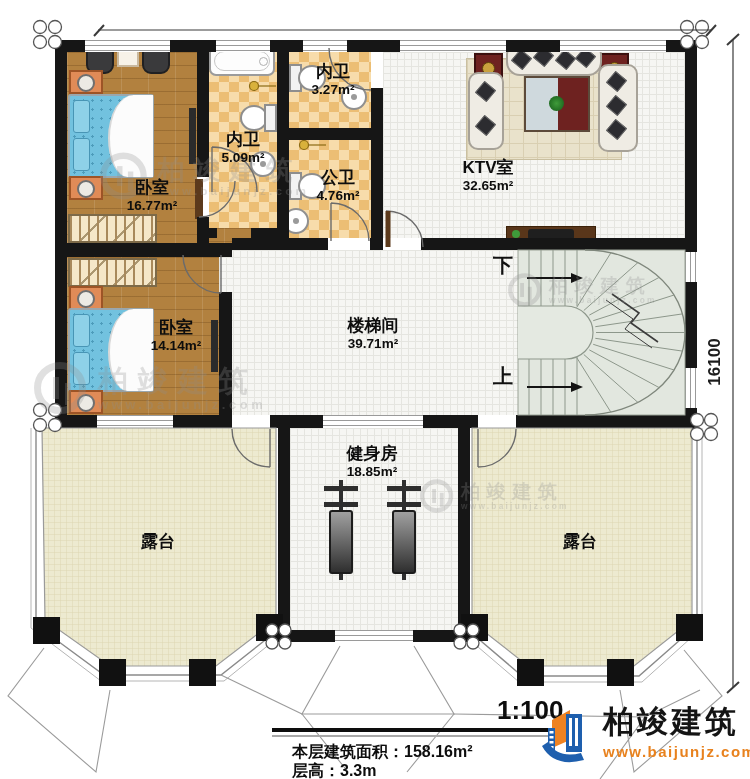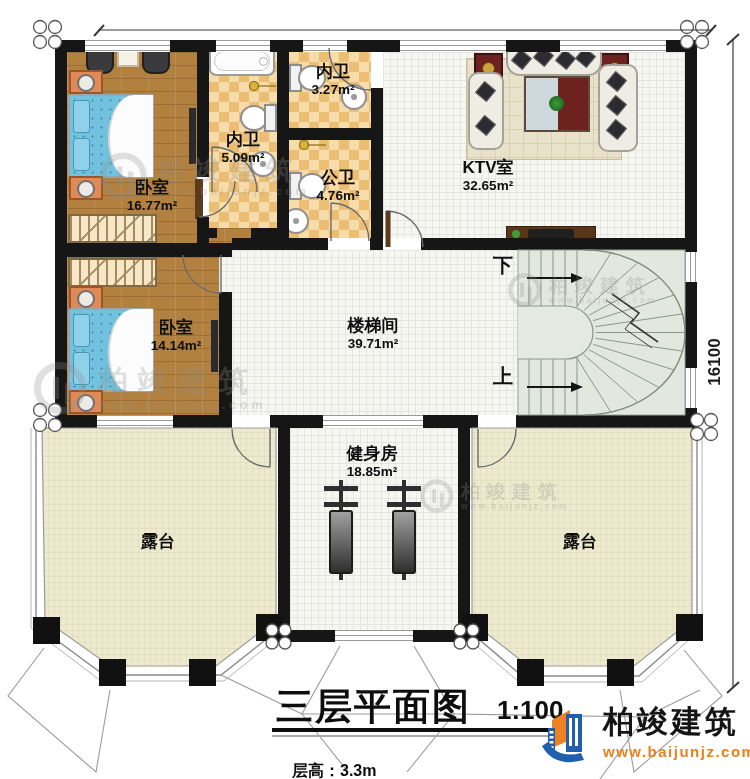--- a/index.html
+++ b/index.html
@@ -406,24 +406,24 @@
     <div class="nm">露台</div>
   </div>
   <div class="lab" style="left:580px;top:532px">
     <div class="nm">露台</div>
   </div>
   <div class="updown" style="left:493px;top:252px">下</div>
   <div class="updown" style="left:493px;top:363px">上</div>
 
   <div class="dim" style="left:673px;top:352px;width:84px;transform:rotate(-90deg)">16100</div>
 
-  <div class="title-cn">三层平面图</div>
   <div class="title-scale">1:100</div>
   <div class="rule1"></div>
   <div class="rule2"></div>
+  <div class="meta" style="top:742px">本层建筑面积：158.16m²</div>
   <div class="meta" style="top:761px">层高：3.3m</div>
 
   <div class="brand">
     <svg width="56" height="64" viewBox="0 0 56 64">
       <path d="M12,14 L30,4 L30,34 L12,42 Z" fill="#ee8222"></path>
       <rect x="26" y="8" width="16" height="38" fill="#1e5fae"></rect>
       <rect x="29" y="12" width="3" height="28" fill="#fff"></rect>
       <rect x="35" y="12" width="3" height="28" fill="#fff"></rect>
       <rect x="8" y="22" width="7" height="22" fill="#1e5fae"></rect>
       <rect x="9.5" y="25" width="4" height="2.5" fill="#fff"></rect>

